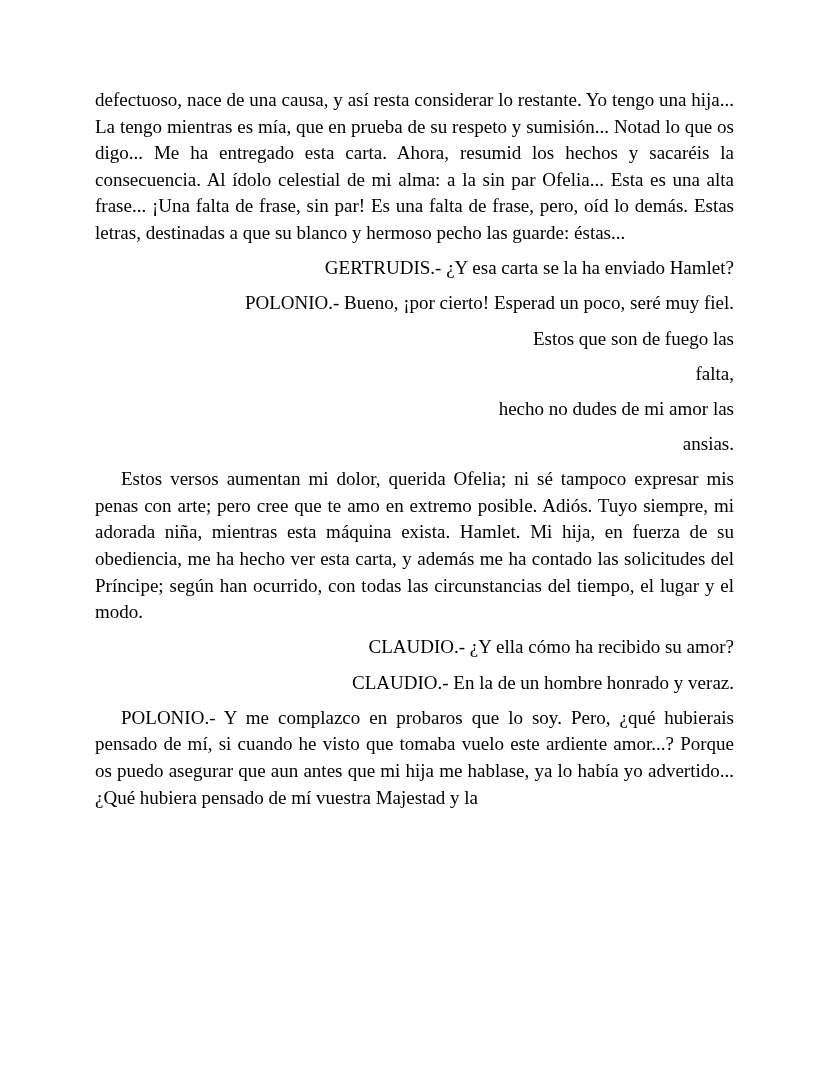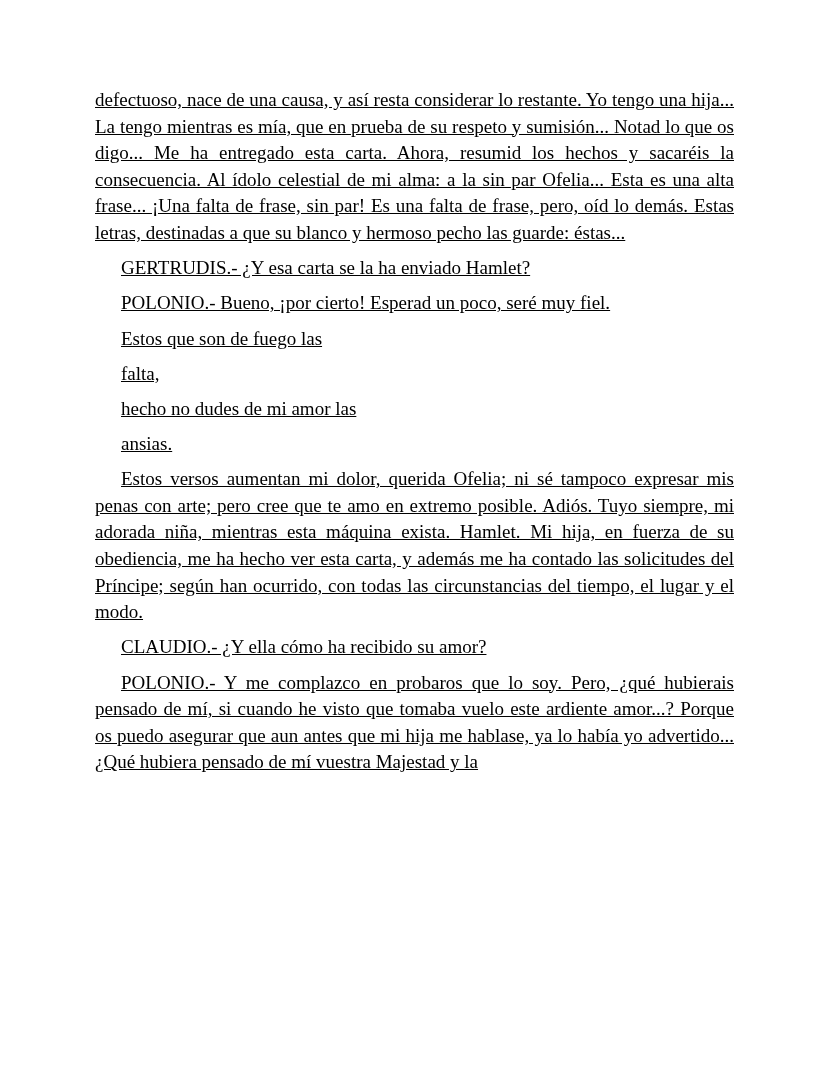--- a/index.html
+++ b/index.html
@@ -12,48 +12,48 @@
     width: 828px;
     height: 1071px;
     background: #ffffff;
     box-sizing: border-box;
     padding: 87px 94px 0 95px;
     overflow: hidden;
     font-family: "Liberation Serif", "DejaVu Serif", serif;
     font-size: 19px;
     line-height: 26.6px;
     color: #000000;
-    text-decoration: underline;
   }
   .page p {
     margin: 0 0 8.6px 0;
     padding: 0;
   }
   .p-body {
     text-align: justify;
     text-indent: 26px;
   }
   .p-body.no-indent {
     text-indent: 0;
   }
   .p-line {
-    text-align: left;
+    text-align: right;
     text-indent: 26px;
     white-space: nowrap;
   }
 </style>
 </head>
 <body>
 
 <div class="page">
   <div class="content">
     <p class="p-body no-indent">defectuoso, nace de una causa, y así resta considerar lo restante. Yo tengo una hija... La tengo mientras es mía, que en prueba de su respeto y sumisión... Notad lo que os digo... Me ha entregado esta carta. Ahora, resumid los hechos y sacaréis la consecuencia. Al ídolo celestial de mi alma: a la sin par Ofelia... Esta es una alta frase... ¡Una falta de frase, sin par! Es una falta de frase, pero, oíd lo demás. Estas letras, destinadas a que su blanco y hermoso pecho las guarde: éstas...</p>
     <p class="p-line">GERTRUDIS.- ¿Y esa carta se la ha enviado Hamlet?</p>
     <p class="p-line">POLONIO.- Bueno, ¡por cierto! Esperad un poco, seré muy fiel.</p>
     <p class="p-line">Estos que son de fuego las</p>
     <p class="p-line">falta,</p>
     <p class="p-line">hecho no dudes de mi amor las</p>
     <p class="p-line">ansias.</p>
     <p class="p-body">Estos versos aumentan mi dolor, querida Ofelia; ni sé tampoco expresar mis penas con arte; pero cree que te amo en extremo posible. Adiós. Tuyo siempre, mi adorada niña, mientras esta máquina exista. Hamlet. Mi hija, en fuerza de su obediencia, me ha hecho ver esta carta, y además me ha contado las solicitudes del Príncipe; según han ocurrido, con todas las circunstancias del tiempo, el lugar y el modo.</p>
     <p class="p-line">CLAUDIO.- ¿Y ella cómo ha recibido su amor?</p>
+    <p class="p-line">CLAUDIO.- En la de un hombre honrado y veraz.</p>
     <p class="p-body">POLONIO.- Y me complazco en probaros que lo soy. Pero, ¿qué hubierais pensado de mí, si cuando he visto que tomaba vuelo este ardiente amor...? Porque os puedo asegurar que aun antes que mi hija me hablase, ya lo había yo advertido... ¿Qué hubiera pensado de mí vuestra Majestad y la</p>
   </div>
 </div>
 
 </body></html>

